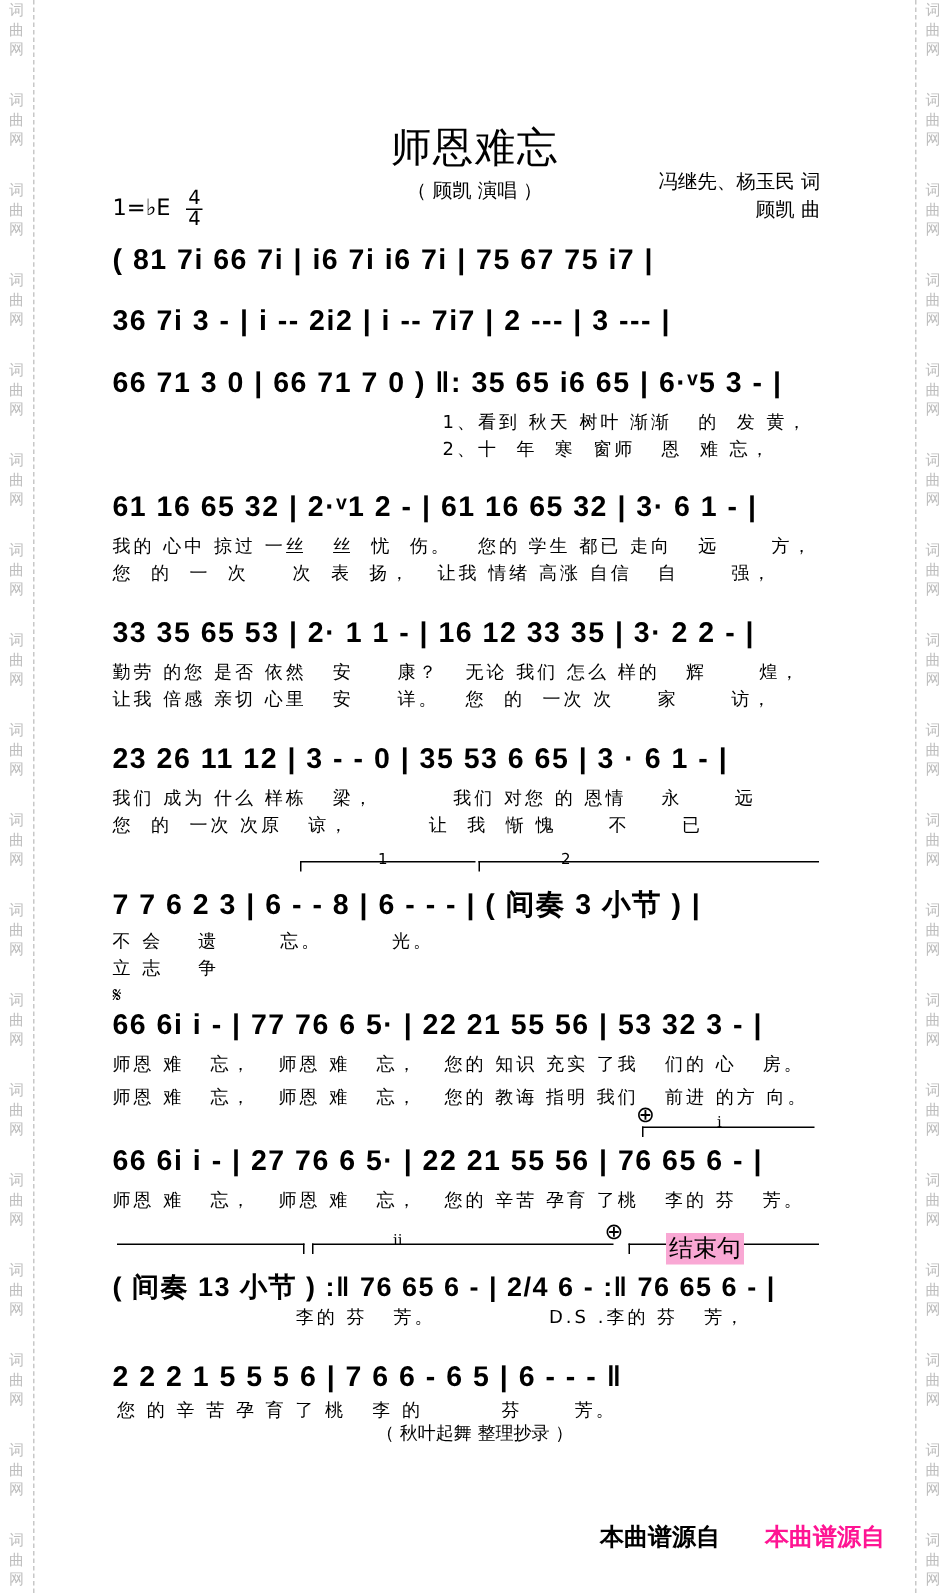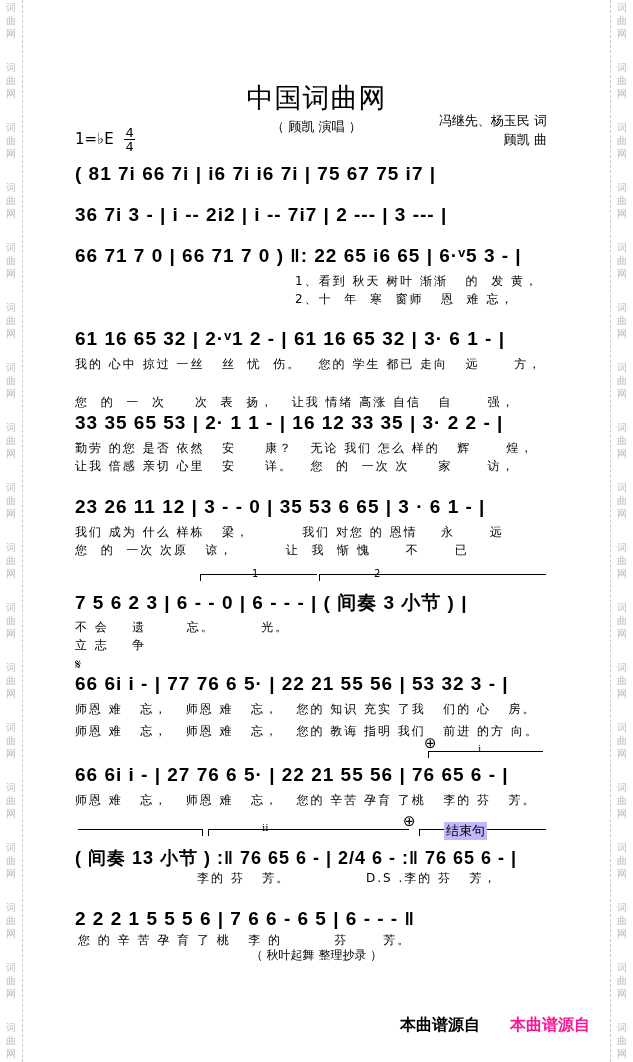--- a/index.html
+++ b/index.html
@@ -133,77 +133,77 @@
     <span class="g" style="top: 915px;">曲</span>
     <span class="g" style="top: 928px;">网</span>
     <span class="g" style="top: 962px;">词</span>
     <span class="g" style="top: 975px;">曲</span>
     <span class="g" style="top: 988px;">网</span>
     <span class="g" style="top: 1022px;">词</span>
     <span class="g" style="top: 1035px;">曲</span>
     <span class="g" style="top: 1048px;">网</span>
   </div>
 
-<div class="abs title">中国词曲网</div>
+<div class="abs title">师恩难忘</div>
 <div class="abs performer">（ 顾凯 演唱 ）</div>
 <div class="abs key">
   <span>1=♭E</span>
   <span class="frac">
     <span class="n">4</span>
     <span>4</span>
   </span>
 </div>
 <div class="abs lyricist">冯继先、杨玉民 词</div>
 <div class="abs composer">顾凯 曲</div>
 
 <div class="line" style="top:163px">( 81 7i 66 7i | i6 7i i6 7i | 75 67 75 i7 |</div>
 
 <div class="line" style="top:204px">36 7i 3 - | i -- 2i2 | i -- 7i7 | 2 --- | 3 --- |</div>
 
-<div class="line" style="top:245px">66 71 7 0 | 66 71 7 0 ) ‖: 22 65 i6 65 | 6·ᵛ5 3 - |</div>
+<div class="line" style="top:245px">66 71 3 0 | 66 71 7 0 ) ‖: 35 65 i6 65 | 6·ᵛ5 3 - |</div>
 <div class="lyr" style="left:295px;top:273px">1、看到 秋天 树叶 渐渐   的  发 黄，</div>
 <div class="lyr" style="left:295px;top:291px">2、十  年  寒  窗师   恩  难 忘，</div>
 
 <div class="line" style="top:328px">61 16 65 32 | 2·ᵛ1 2 - | 61 16 65 32 | 3· 6 1 - |</div>
 <div class="lyr" style="left:75px;top:356px">我的 心中 掠过 一丝   丝  忧  伤。   您的 学生 都已 走向   远      方，</div>
-<div class="lyr" style="left:75px;top:394px">您  的  一  次     次  表  扬，   让我 情绪 高涨 自信   自      强，</div>
+<div class="lyr" style="left:75px;top:374px">您  的  一  次     次  表  扬，   让我 情绪 高涨 自信   自      强，</div>
 
 <div class="line" style="top:412px">33 35 65 53 | 2· 1 1 - | 16 12 33 35 | 3· 2 2 - |</div>
 <div class="lyr" style="left:75px;top:440px">勤劳 的您 是否 依然   安     康？   无论 我们 怎么 样的   辉      煌，</div>
 <div class="lyr" style="left:75px;top:458px">让我 倍感 亲切 心里   安     详。   您  的  一次 次     家      访，</div>
 
 <div class="line" style="top:496px">23 26 11 12 | 3 - - 0 | 35 53 6 65 | 3 · 6 1 - |</div>
 <div class="lyr" style="left:75px;top:524px">我们 成为 什么 样栋   梁，         我们 对您 的 恩情    永      远</div>
 <div class="lyr" style="left:75px;top:542px">您  的  一次 次原   谅，         让  我  惭 愧      不      已</div>
 
 <div class="bracket" style="left:200px;top:574px;width:116px"></div>
 <div class="endings" style="left:252px;top:568px">1</div>
 <div class="bracket" style="left:319px;top:574px;width:226px"></div>
 <div class="endings" style="left:374px;top:568px">2</div>
-<div class="line" style="top:590px">7 5 6 2 3 | 6 - - 0 | 6 - - - | ( 间奏 3 小节 ) |</div>
+<div class="line" style="top:590px">7 7 6 2 3 | 6 - - 8 | 6 - - - | ( 间奏 3 小节 ) |</div>
 <div class="lyr" style="left:75px;top:619px">不 会    遗       忘。        光。</div>
 <div class="lyr" style="left:75px;top:637px">立 志    争</div>
 
 <div class="abs" style="left:75px;top:656px;font-size:14px">𝄋</div>
 <div class="line" style="top:673px">66 6i i - | 77 76 6 5· | 22 21 55 56 | 53 32 3 - |</div>
 <div class="lyr" style="left:75px;top:701px">师恩 难   忘，   师恩 难   忘，   您的 知识 充实 了我   们的 心   房。</div>
 <div class="lyr" style="left:75px;top:723px">师恩 难   忘，   师恩 难   忘，   您的 教诲 指明 我们   前进 的方 向。</div>
 
 <div class="abs" style="left:424px;top:734px;font-size:15px">⊕</div>
 <div class="bracket" style="left:428px;top:751px;width:114px"></div>
 <div class="endings" style="left:478px;top:743px;font-family:'DejaVu Serif',serif">i</div>
 <div class="line" style="top:764px">66 6i i - | 27 76 6 5· | 22 21 55 56 | 76 65 6 - |</div>
 <div class="lyr" style="left:75px;top:792px">师恩 难   忘，   师恩 难   忘，   您的 辛苦 孕育 了桃   李的 芬   芳。</div>
 
 <div class="bracket" style="left:78px;top:829px;width:124px;border-left:none;border-right:1px solid #000"></div>
 <div class="bracket" style="left:208px;top:829px;width:200px"></div>
 <div class="endings" style="left:262px;top:822px;font-family:'DejaVu Serif',serif">ii</div>
 <div class="abs" style="left:403px;top:812px;font-size:15px">⊕</div>
 <div class="bracket" style="left:419px;top:829px;width:126px"></div>
-<div class="endings" style="left:444px;top:822px;font-size:13px;background:#c4b5fd;padding:0 2px">结束句</div>
+<div class="endings" style="left:444px;top:822px;font-size:16px;background:#f9a8d4;padding:0 2px">结束句</div>
 <div class="line" style="top:846px;font-size:18px">( 间奏 13 小节 ) :‖ 76 65 6 - | 2/4 6 - :‖ 76 65 6 - |</div>
 <div class="lyr" style="left:75px;top:870px">                     李的 芬   芳。             D.S .李的 芬   芳，</div>
 
 <div class="line" style="top:908px">2 2 2 1 5 5 5 6 | 7 6 6 - 6 5 | 6 - - - ‖</div>
 <div class="lyr" style="left:78px;top:932px">您 的 辛 苦 孕 育 了 桃   李 的         芬      芳。</div>
 
 <div class="abs credit">（ 秋叶起舞 整理抄录 ）</div>
 
 <div class="abs source">本曲谱源自</div>
 <div class="abs site">本曲谱源自</div>

